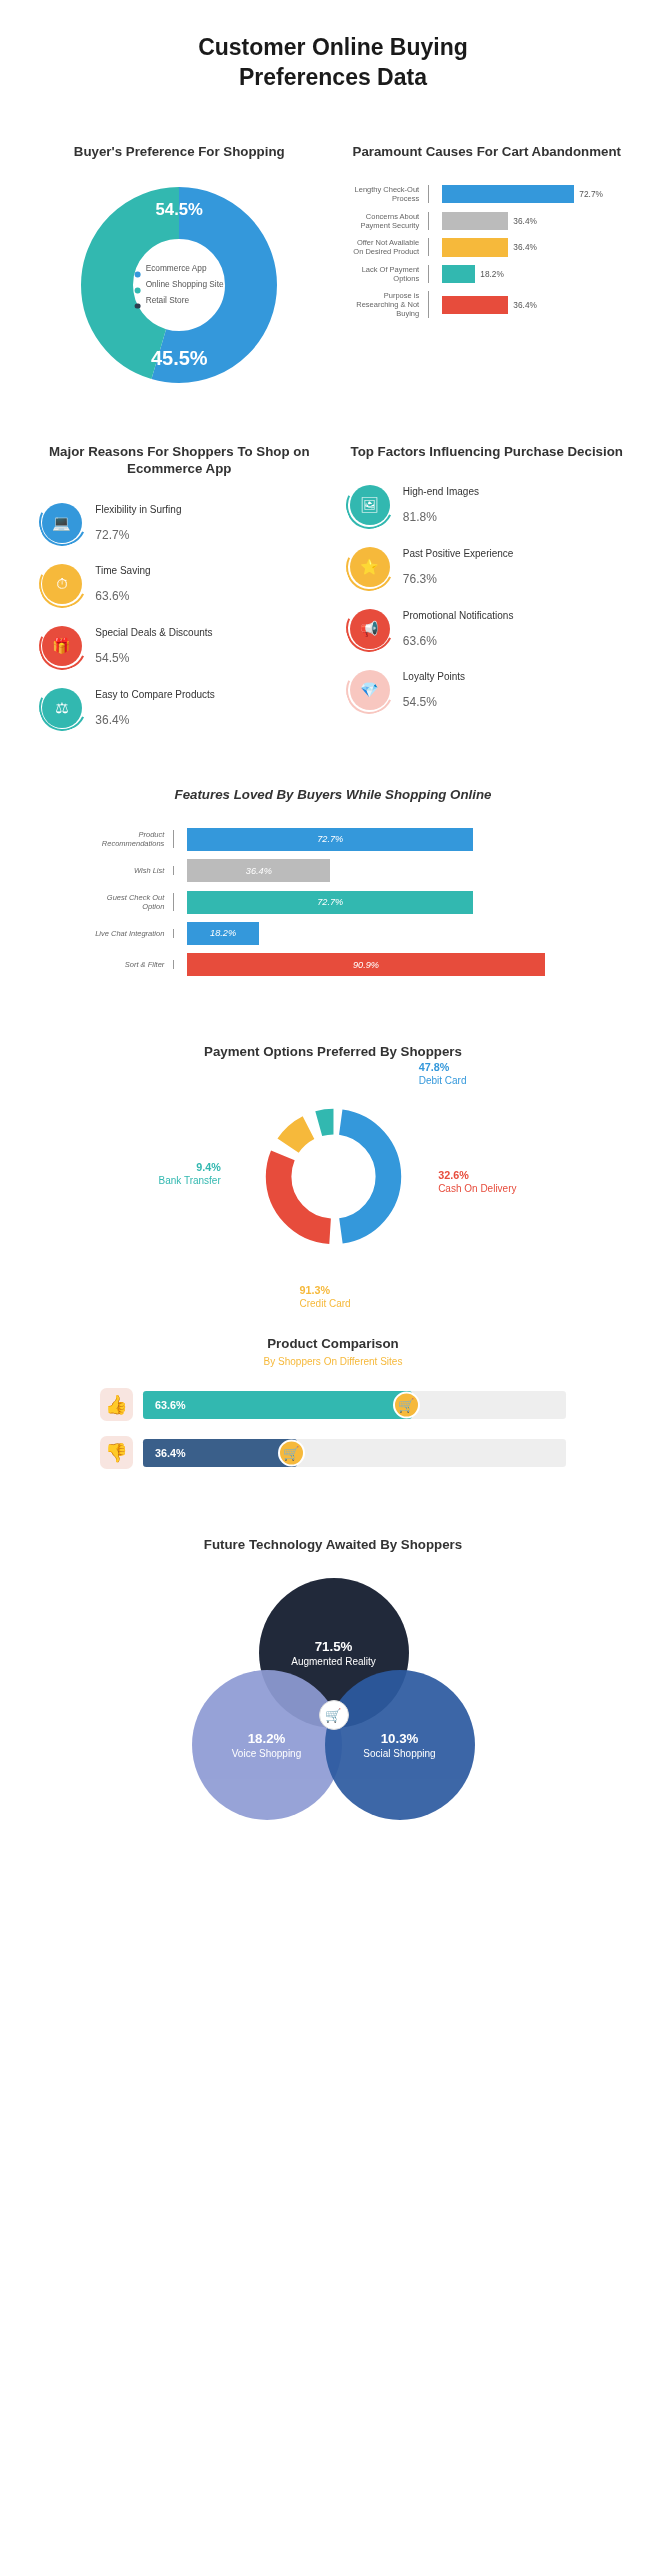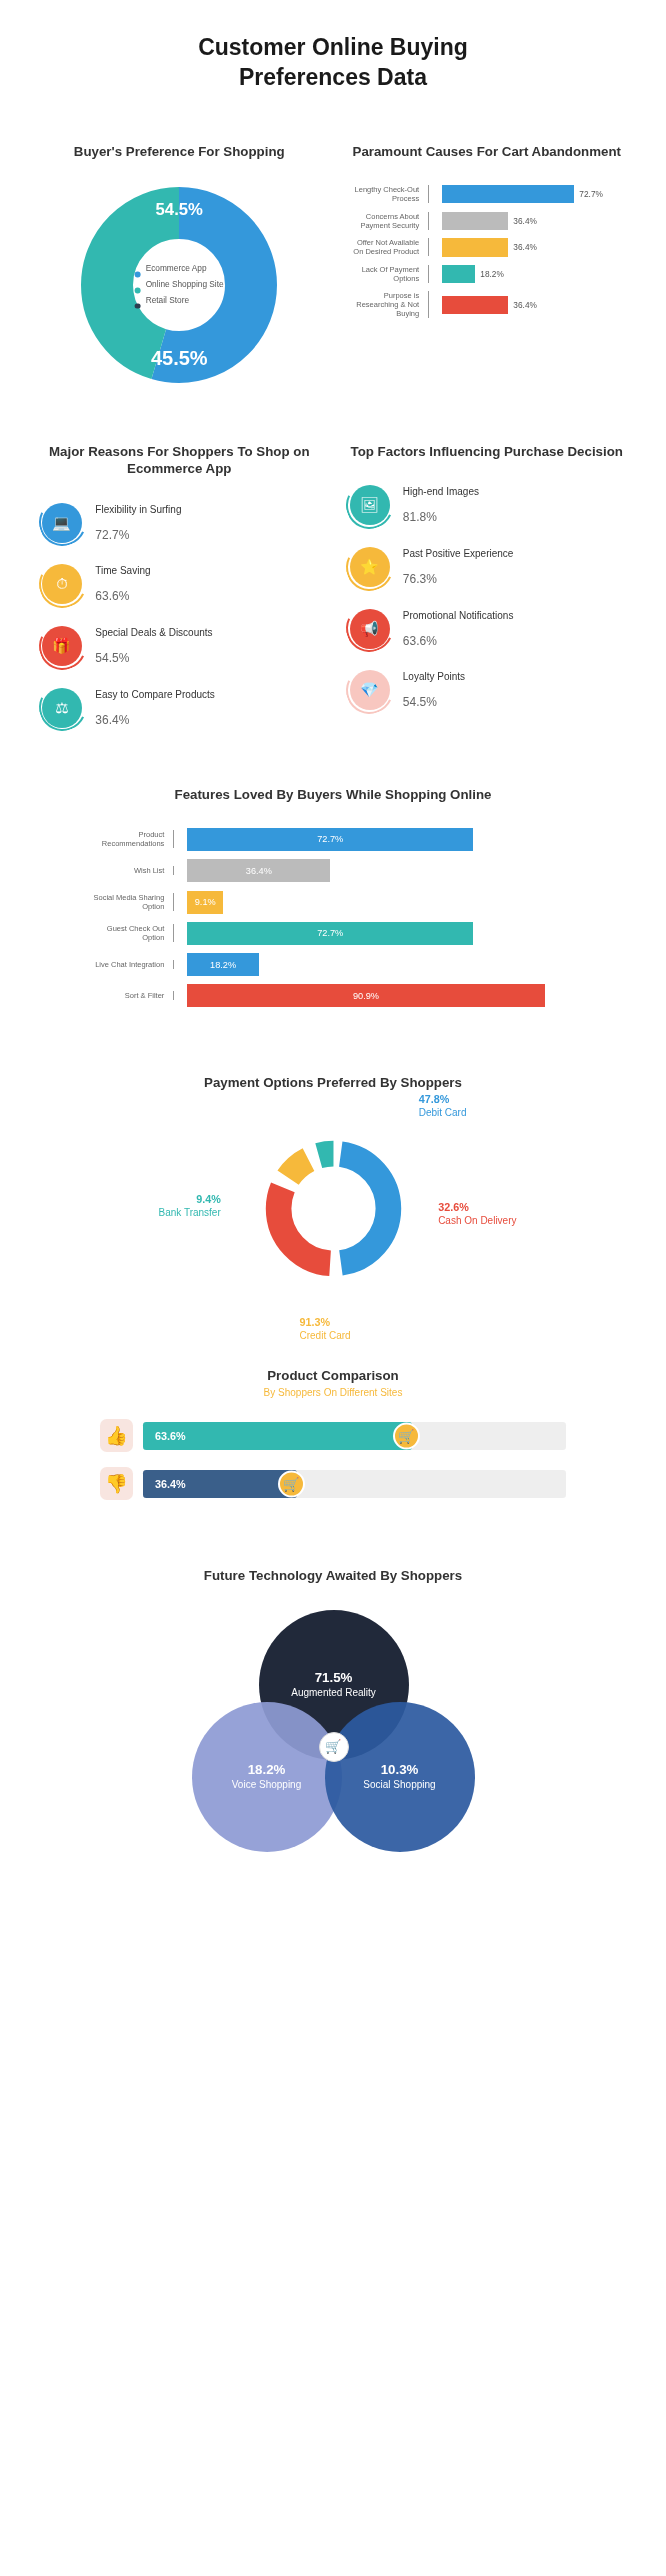--- a/index.html
+++ b/index.html
@@ -231,44 +231,36 @@
           </div>
           <div class="icon-text">
             <div class="icon-title">Loyalty Points</div>
             <div class="icon-pct">54.5%</div>
           </div>
         </div>
       </div>
   </div>
 </div>
 
-<div style="margin-bottom:67px;">
+<div style="margin-bottom:67px;font-style:italic;">
   <h2 class="section-title">Features Loved By Buyers While Shopping Online</h2>
   <div class="hbar-chart features-chart" id="features-bars" style="width:85%;margin:0 auto;">
       <div class="hbar-row">
         <div class="hbar-label">Product Recommendations</div>
         <div class="hbar-track">
           <div class="hbar-fill" style="width:72.7%; background:#3498db;">
             <span class="hbar-value">72.7%</span>
           </div>
         </div>
       </div>
       <div class="hbar-row">
         <div class="hbar-label">Wish List</div>
         <div class="hbar-track">
           <div class="hbar-fill" style="width:36.4%; background:#bbb;">
             <span class="hbar-value">36.4%</span>
-          </div>
-        </div>
-      </div>
-      <div class="hbar-row">
-        <div class="hbar-label">Social Media Sharing Option</div>
-        <div class="hbar-track">
-          <div class="hbar-fill" style="width:9.1%; background:#f6b93b;">
-            <span class="hbar-value">9.1%</span>
           </div>
         </div>
       </div>
       <div class="hbar-row">
         <div class="hbar-label">Guest Check Out Option</div>
         <div class="hbar-track">
           <div class="hbar-fill" style="width:72.7%; background:#32b8b0;">
             <span class="hbar-value">72.7%</span>
           </div>
         </div>

